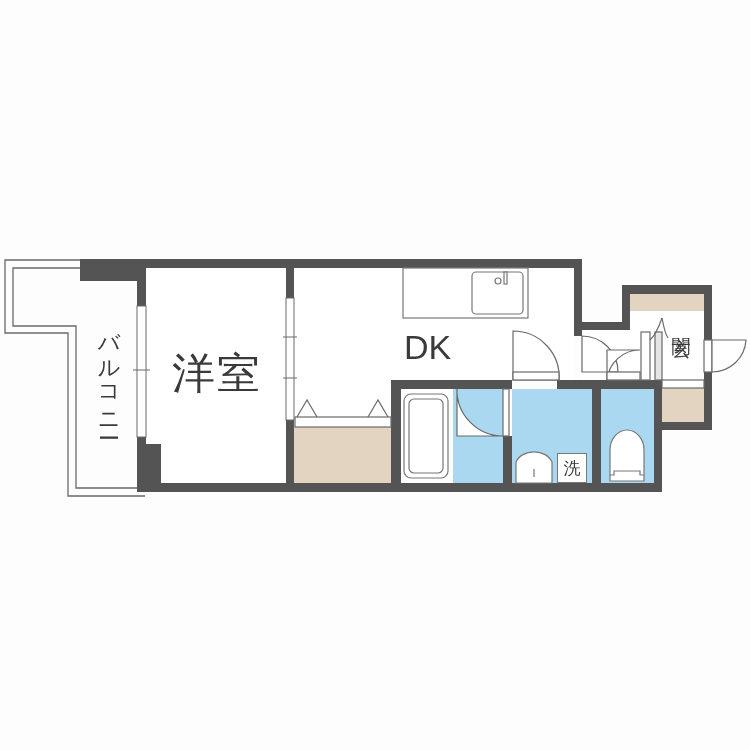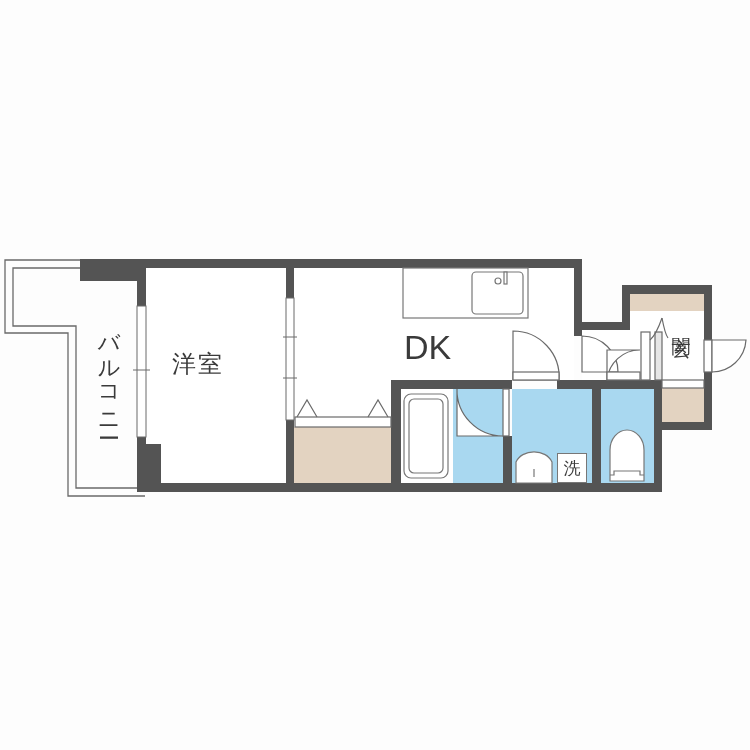--- a/index.html
+++ b/index.html
@@ -10,21 +10,21 @@
     overflow: hidden;
     font-family: "DejaVu Sans", "Liberation Sans", sans-serif;
   }
   #plan { position: absolute; left: 0; top: 0; width: 750px; height: 750px; }
   .label {
     position: absolute;
     color: #3a3a3a;
     white-space: nowrap;
     line-height: 1;
   }
-  .room-yoshitsu { left: 172px; top: 352px; font-size: 24px; letter-spacing: 2px; }
+  .room-yoshitsu { left: 172px; top: 352px; font-size: 43px; letter-spacing: 2px; }
   .room-dk { left: 404px; top: 330px; font-size: 34px; font-family: Liberation Sans, sans-serif; }
   .room-balcony {
     left: 98px; top: 318px; font-size: 22px;
     writing-mode: vertical-rl; text-orientation: upright; letter-spacing: 2px;
   }
   .room-genkan {
     left: 672px; top: 323px; font-size: 19px;
     writing-mode: vertical-rl; text-orientation: upright; line-height: 1;
     background: #ffffff;
   }

